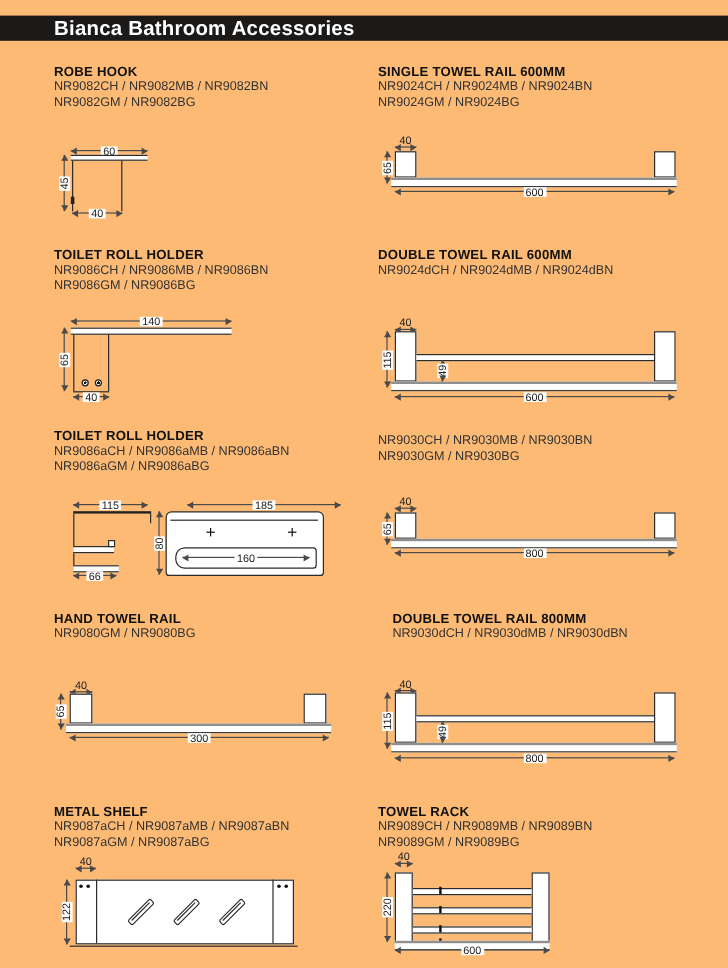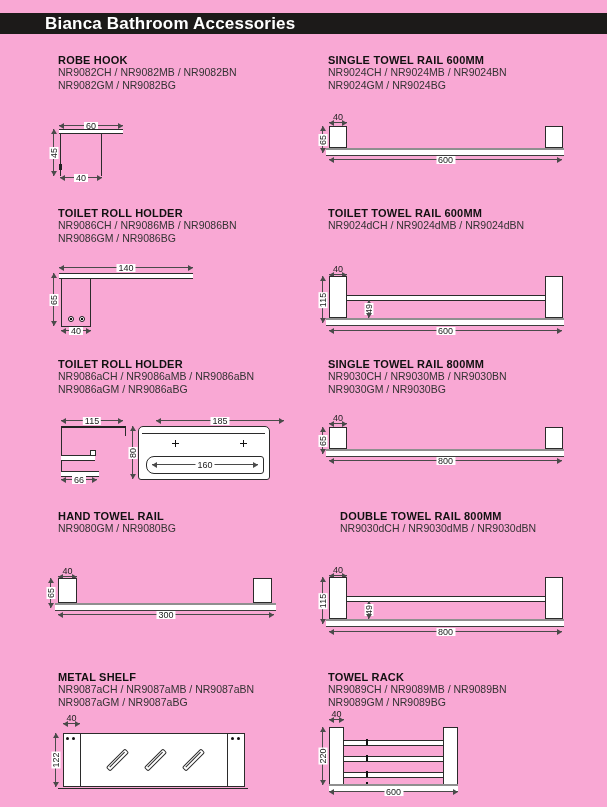--- a/index.html
+++ b/index.html
@@ -1,22 +1,22 @@
 <!DOCTYPE html>
 <html><head>
 <meta charset="utf-8">
 <style>
   html,body{margin:0;padding:0;background:#fff;}
-  .page{position:relative;width:607px;height:807px;background:#f9a8d4;overflow:hidden;
+  .page{position:relative;width:607px;height:807px;background:#fdba74;overflow:hidden;
         font-family:"Liberation Sans","DejaVu Sans",sans-serif;color:#1a1a1a;}
   
   .header-bar{position:absolute;left:0;top:13px;width:607px;height:21px;background:#1c1a19;}
   .header-title{display:block;padding-left:45px;line-height:21px;font-size:17px;font-weight:bold;color:#fff;letter-spacing:.2px;}
   
-  .pblock{position:absolute;width:272px;margin-left:13px;}
+  .pblock{position:absolute;width:272px;}
   .ptitle{font-size:11px;font-weight:bold;color:#111;line-height:12px;letter-spacing:.2px;}
   .pcodes{font-size:10.5px;color:#333;line-height:13px;}
   .pcodes:first-of-type{margin-top:3px;}
   
   .line-h{position:absolute;border-top:1px solid #2b2b2b;height:0;}
   .line-v{position:absolute;border-left:1px solid #2b2b2b;width:0;}
   .bar{position:absolute;background:#222;}
   .dbar{position:absolute;border-top:1px solid #2b2b2b;border-bottom:1px solid #2b2b2b;background:#fff;}
   .rail{position:absolute;border-top:2px solid #8f8f8f;border-bottom:1px solid #3c3c3c;background:#fff;}
   .post{position:absolute;border:1px solid #2b2b2b;background:#fff;}
@@ -112,21 +112,21 @@
     <div class="dim-v" style="left:53px;top:273px;height:53px">
         <span class="lab">65</span>
       </div>
     <div class="dim-h" style="left:61px;top:330px;width:30px">
         <span class="lab">40</span>
       </div>
   </section>
 
   <section>
     <div class="pblock" style="left:315px;top:207px">
-      <div class="ptitle">TOILET TOWEL RAIL 600MM</div>
+      <div class="ptitle">DOUBLE TOWEL RAIL 600MM</div>
       <div class="pcodes">NR9024dCH / NR9024dMB / NR9024dBN</div>
     </div>
     <div class="dim-h lab-above" style="left:329px;top:274px;width:18px">
         <span class="lab">40</span>
       </div>
     <div class="post" style="left:329px;top:276px;width:16px;height:40px"></div>
     <div class="post" style="left:545px;top:276px;width:16px;height:40px"></div>
     <div class="dbar" style="left:347px;top:295px;width:198px;height:4px"></div>
     <div class="rail" style="left:326px;top:318px;width:238px;height:5px"></div>
     <div class="dim-v" style="left:322px;top:276px;height:47px">
@@ -171,21 +171,20 @@
     <div class="dim-h" style="left:152px;top:464px;width:106px">
         <span class="lab">160</span>
       </div>
     <div class="dim-v" style="left:132px;top:426px;height:53px">
         <span class="lab">80</span>
       </div>
   </section>
 
   <section>
     <div class="pblock" style="left:315px;top:358px">
-      <div class="ptitle">SINGLE TOWEL RAIL 800MM</div>
       <div class="pcodes">NR9030CH / NR9030MB / NR9030BN</div>
       <div class="pcodes">NR9030GM / NR9030BG</div>
     </div>
     <div class="dim-h lab-above" style="left:329px;top:423px;width:18px">
         <span class="lab">40</span>
       </div>
     <div class="post" style="left:329px;top:427px;width:16px;height:20px"></div>
     <div class="post" style="left:545px;top:427px;width:16px;height:20px"></div>
     <div class="rail" style="left:326px;top:449px;width:238px;height:5px"></div>
     <div class="dim-v" style="left:322px;top:427px;height:27px">

